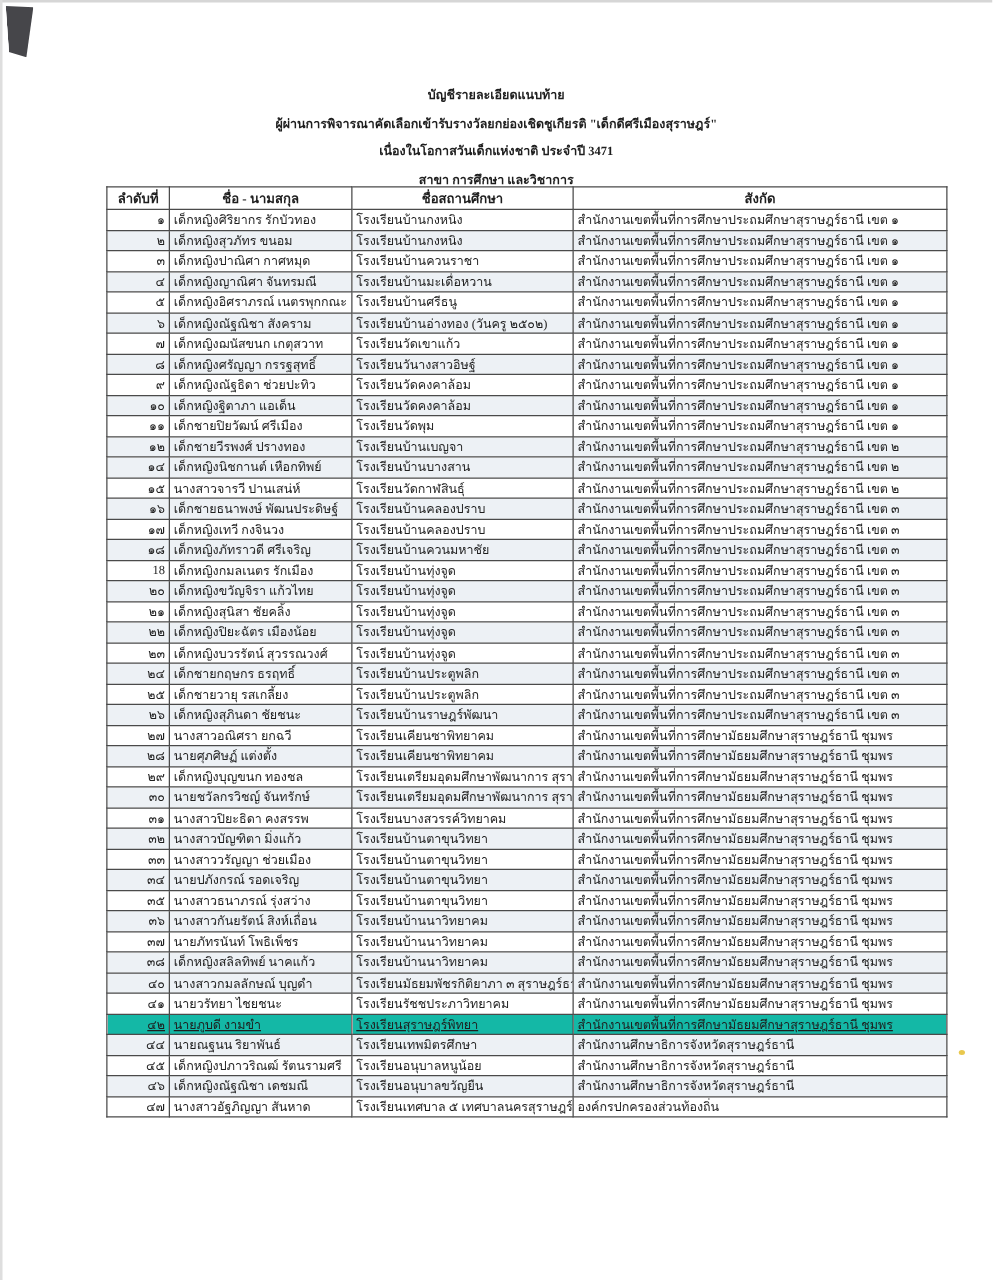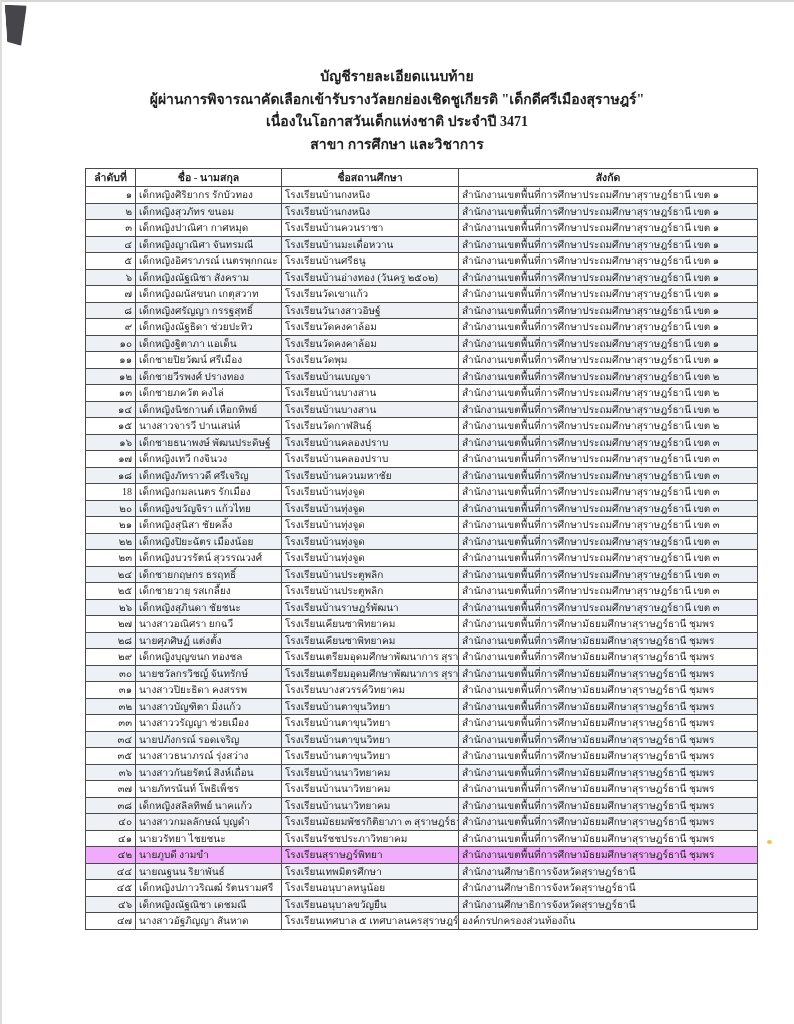--- a/index.html
+++ b/index.html
@@ -14,44 +14,44 @@
   .scan-edge-left{position:absolute;left:0;top:0;width:2px;height:1024px;background:#dedede;}
   .corner-mark{
     position:absolute;left:6px;top:4px;width:22px;height:42px;
     background:#46464a;
     clip-path:polygon(0 0,100% 6%,62% 100%,0 88%);
     transform:rotate(-4deg);
   }
   .speck{position:absolute;left:767px;top:840px;width:5px;height:4px;background:#e9c84d;border-radius:50%;}
   .titles{
     position:absolute;left:0;top:66px;width:794px;
-    text-align:center;font-weight:bold;font-size:14px;line-height:22.5px;
+    text-align:center;font-weight:bold;font-size:10px;line-height:22.5px;
   }
   table.doc{
-    position:absolute;left:85px;top:168px;width:672px;
+    position:absolute;left:85px;top:149px;width:672px;
     border-collapse:collapse;table-layout:fixed;
     font-size:10px;
     border-radius:20px;
   }
   table.doc col.c-no{width:50px;}
   table.doc col.c-name{width:146px;}
   table.doc col.c-school{width:177px;}
   table.doc col.c-aff{width:299px;}
   table.doc th, table.doc td{
     border:1px solid #4a4a4a;
     padding:0 3px;
     white-space:nowrap;
     overflow:hidden;
     vertical-align:middle;
   }
   table.doc thead tr{height:18px;}
   table.doc th{font-weight:bold;text-align:center;font-size:10.5px;background:#ffffff;}
   table.doc tbody tr{height:16.5px;}
   table.doc tbody tr.alt td{background:#edf1f5;}
-  table.doc tbody tr.hl td{background:#f0abfc;}
+  table.doc tbody tr.hl td{background:#14b8a6;text-decoration:underline;}
   td.num{text-align:right;padding-right:5px;}
   td.name, td.school, td.aff{text-align:left;}
 </style>
 </head>
 <body>
 
 <div class="scan-edge-top"></div>
 <div class="scan-edge-left"></div>
 <div class="corner-mark"></div>
 <div class="speck"></div>
@@ -144,26 +144,20 @@
         <td class="name">เด็กชายปิยวัฒน์ ศรีเมือง</td>
         <td class="school">โรงเรียนวัดพุม</td>
         <td class="aff">สำนักงานเขตพื้นที่การศึกษาประถมศึกษาสุราษฎร์ธานี เขต ๑</td>
       </tr>
       <tr class="alt">
         <td class="num">๑๒</td>
         <td class="name">เด็กชายวีรพงศ์ ปรางทอง</td>
         <td class="school">โรงเรียนบ้านเบญจา</td>
         <td class="aff">สำนักงานเขตพื้นที่การศึกษาประถมศึกษาสุราษฎร์ธานี เขต ๒</td>
       </tr>
-      <tr>
-        <td class="num">๑๓</td>
-        <td class="name">เด็กชายภควัต คงไล่</td>
-        <td class="school">โรงเรียนบ้านบางสาน</td>
-        <td class="aff">สำนักงานเขตพื้นที่การศึกษาประถมศึกษาสุราษฎร์ธานี เขต ๒</td>
-      </tr>
       <tr class="alt">
         <td class="num">๑๔</td>
         <td class="name">เด็กหญิงนิชกานต์ เหือกทิพย์</td>
         <td class="school">โรงเรียนบ้านบางสาน</td>
         <td class="aff">สำนักงานเขตพื้นที่การศึกษาประถมศึกษาสุราษฎร์ธานี เขต ๒</td>
       </tr>
       <tr>
         <td class="num">๑๕</td>
         <td class="name">นางสาวจารวี ปานเสน่ห์</td>
         <td class="school">โรงเรียนวัดกาฬสินธุ์</td>

